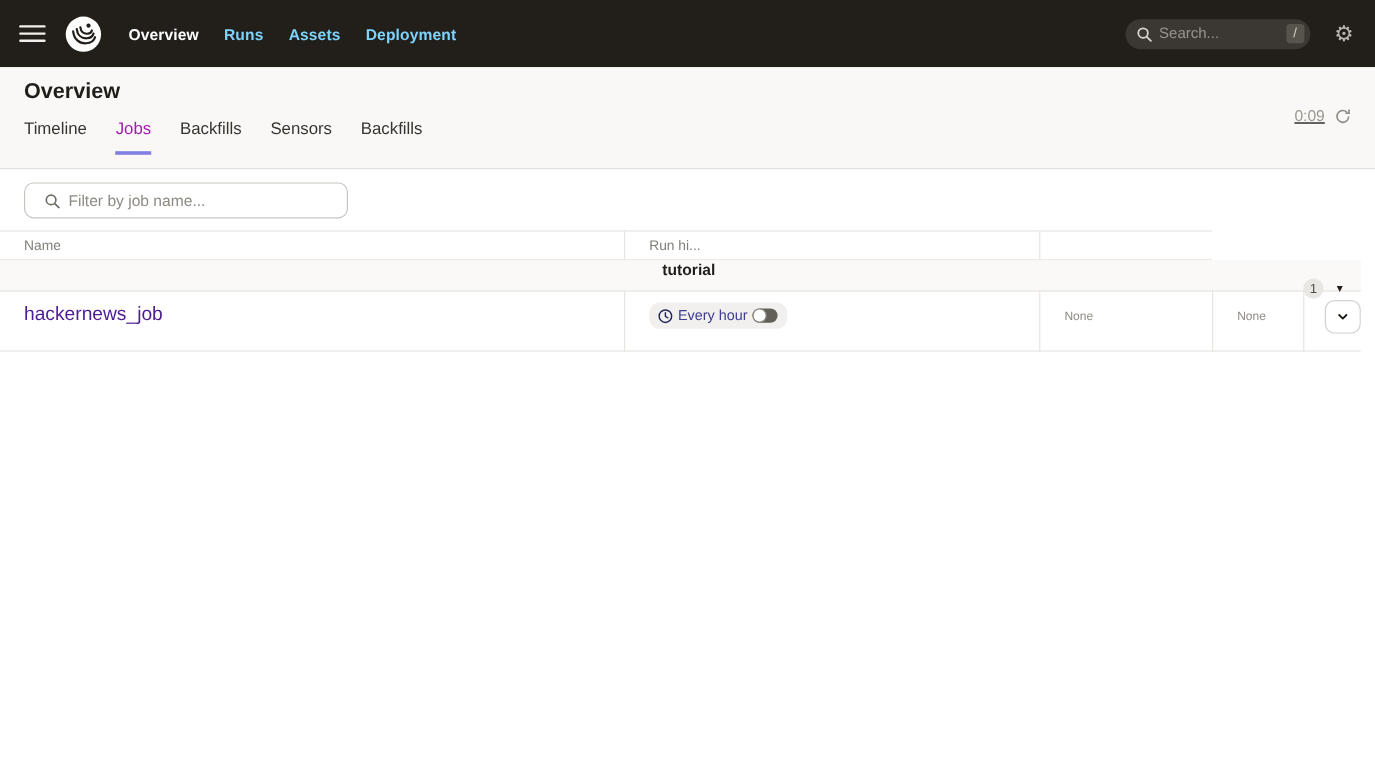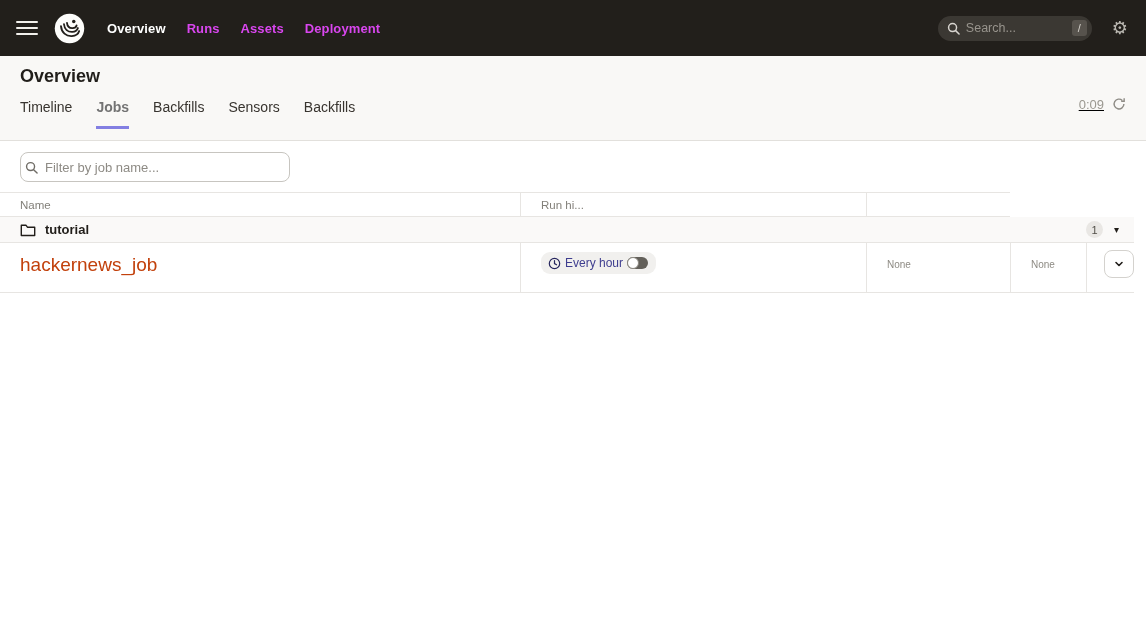--- a/index.html
+++ b/index.html
@@ -6,73 +6,73 @@
   html,body { width:1146px; height:640px; background:#fff; overflow:hidden;
     font-family:"Liberation Sans", sans-serif; }
 
   
   .topnav { height:56px; background:#221F1B; display:flex; align-items:center;
     padding:0 18px 0 16px; }
   .menu-btn { width:22px; display:flex; flex-direction:column; gap:3.5px; cursor:pointer; }
   .menu-btn span { display:block; height:2.4px; background:#F2F0EC; border-radius:1px; }
   .logo { margin-left:16px; display:flex; align-items:center; }
   .navlinks { display:flex; align-items:center; gap:21px; margin-left:22px; }
-  .navlink { font-size:13px; font-weight:600; color:#d946ef; cursor:pointer; letter-spacing:.1px; }
+  .navlink { font-size:13px; font-weight:600; color:#7dd3fc; cursor:pointer; letter-spacing:.1px; }
   .navlink.active { color:#FFFFFF; }
   .nav-right { margin-left:auto; display:flex; align-items:center; gap:20px; }
   .searchbox { width:154px; height:25px; background:#3B3833; border-radius:13px;
     display:flex; align-items:center; padding:0 5px 0 9px; gap:6px; }
   .searchbox svg { flex:none; color:#D8D5D0; }
   .searchbox input { flex:1; min-width:0; background:transparent; border:none; outline:none;
     color:#fca5a5; font-size:12.5px; font-family:"Liberation Sans", sans-serif; }
   .searchbox input::placeholder { color:#98948D; }
   .kbd { background:#57534D; color:#D4D1CB; font-size:11px; border-radius:3px;
     padding:1px 6px; line-height:14px; }
   .gear { color:#B9B6B0; font-size:18px; line-height:1; cursor:pointer; }
 
   
   .page-head { background:#F9F8F6; border-bottom:1px solid #E2E0DC; padding:0 20px; height:85px; }
   .page-title { padding-top:10px; font-size:18px; font-weight:700; color:#211E1A; }
-  .tabs-row { display:flex; align-items:center; justify-content:space-between; margin-top:2px;gap:11px; }
+  .tabs-row { display:flex; align-items:flex-start; justify-content:space-between; margin-top:2px;gap:11px; }
   .tabs { display:flex; gap:24px; }
   .tab { font-size:14px; color:#38342F; padding:10px 0 11px; cursor:pointer;
     border-bottom:3px solid transparent; }
-  .tab.active { color:#737373; font-weight:700; border-bottom-color:#837FE2; }
+  .tab.active { color:#a21caf; font-weight:400; border-bottom-color:#837FE2; }
   .refresh { display:flex; align-items:center; gap:8px; padding-bottom:10px;text-decoration:underline; }
   .countdown { font-size:13px; color:#9B9890; }
   .refresh svg { display:block; cursor:pointer; }
 
   
   .filter-wrap { margin:11px 20px 10px; }
   .filter { width:270px; height:30px; border:1px solid #C7C5C0; border-radius:8px;
-    background:#fff; display:flex; align-items:center; padding:0 4px; gap:7px; }
+    background:#fff; display:flex; align-items:center; padding:0 16px; gap:7px; }
   .filter svg { flex:none; color:#6F6C66; }
   .filter input { flex:1; min-width:0; border:none; outline:none; font-size:13px;
     color:#211E1A; font-family:"Liberation Sans", sans-serif; }
   .filter input::placeholder { color:#8E8B85; }
 
   
   .jobs-table { width:1056px; display:grid; grid-template-columns:520px 346px 144px 76px 1fr; }
   .th { border-top:1px solid #E7E5E2; border-bottom:1px solid #E7E5E2; height:25px;
     font-size:11.5px; color:#83807A; padding:6px 0 0 20px; white-space:nowrap; overflow:hidden; }
   .th + .th { border-left:1px solid #E7E5E2; }
 
   .group-row { grid-column:1 / -1; height:26px; background:#FAF9F8;
     border-bottom:1px solid #E7E5E2; display:flex; align-items:center;
-    padding:0 15px 0 20px; cursor:pointer; }
+    padding:0 15px 0 20px; cursor:pointer;flex-direction:column; }
   .group-row .gname { font-size:13px; font-weight:700; color:#211E1A; margin-left:9px; }
   .group-right { margin-left:auto; display:flex; align-items:center; gap:11px; }
   .count-badge { min-width:17px; height:17px; border-radius:9px; background:#E9E7E4;
     color:#514E48; font-size:11px; display:flex; align-items:center; justify-content:center;
     padding:0 4px; }
   .caret { font-size:10px; color:#211E1A; line-height:1; cursor:pointer; }
 
   .td { height:50px; border-bottom:1px solid #E7E5E2; padding:11px 0 0 20px; }
   .td + .td { border-left:1px solid #E7E5E2; }
-  .job-link { font-size:19px; color:#c2410c; cursor:pointer; text-decoration:none;margin-top:24px; }
+  .job-link { font-size:16px; color:#4c1d95; cursor:pointer; text-decoration:none;margin-top:24px; }
   .none-val { font-size:10px; color:#8E8B84; }
 
   .chip { display:inline-flex; align-items:center; gap:4px; background:#F1F0EE;
     border-radius:9px; padding:4px 8px 4px 7px; cursor:pointer; margin-top:-2px; }
   .chip .chip-label { font-size:12px; color:#3E3D8F; }
   .toggle { width:21px; height:12px; border-radius:6px; background:#63605A;
     display:inline-flex; align-items:center; cursor:pointer; }
   .knob { width:12px; height:12px; border-radius:50%; background:#fff;
     border:1px solid #8C8981; }
 

